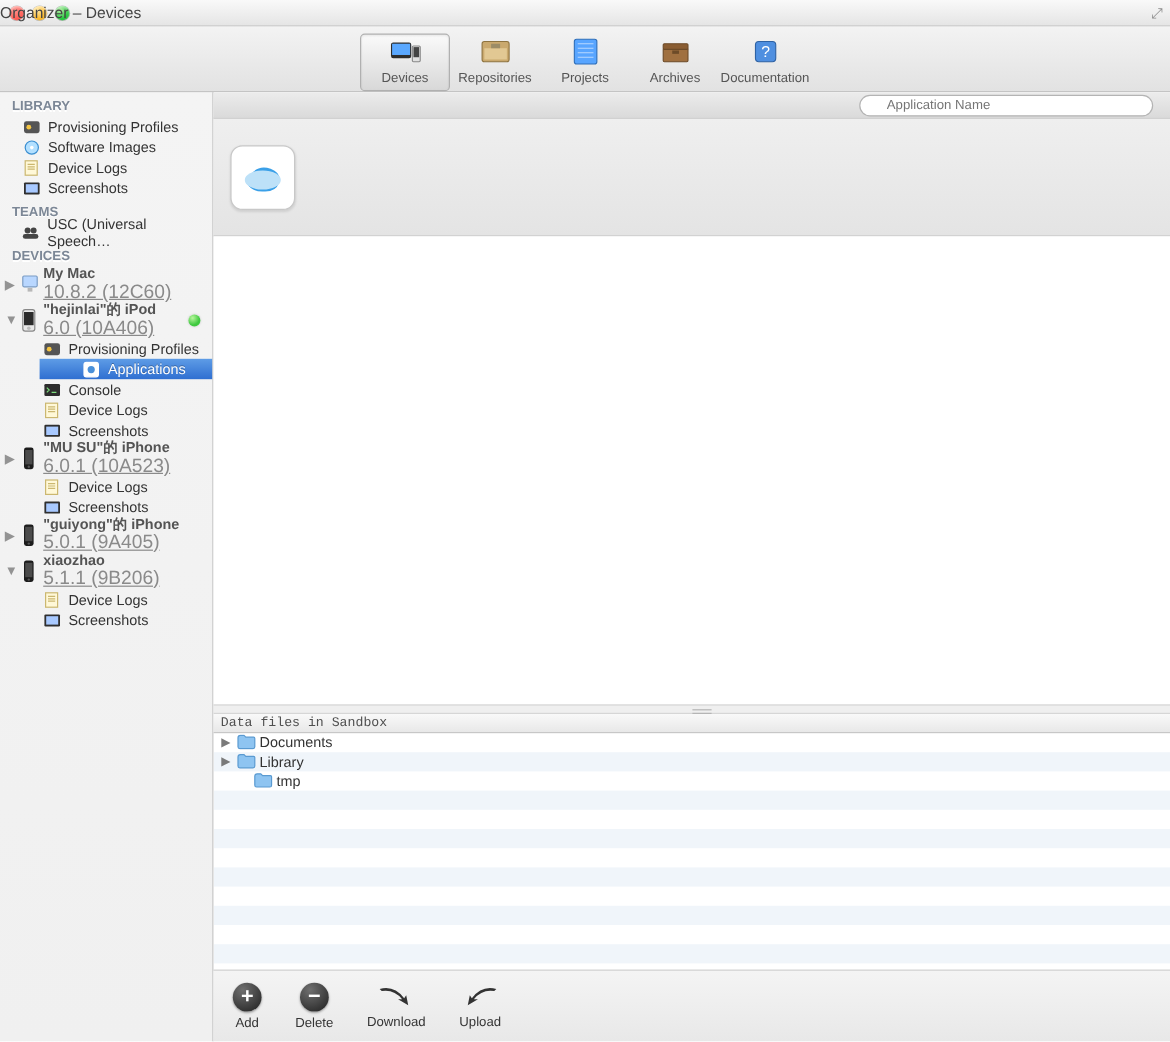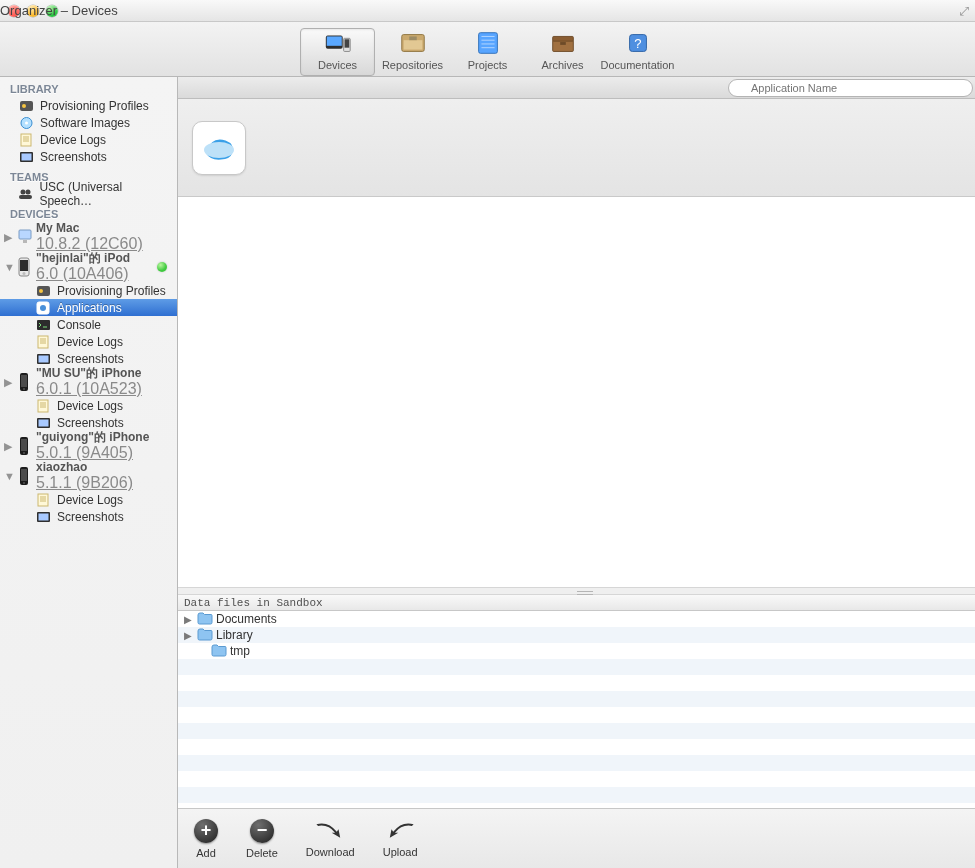--- a/index.html
+++ b/index.html
@@ -25,31 +25,31 @@
 
 .container{ display:flex; height:791px; }
 .sidebar{ width:178px; background:linear-gradient(#f4f4f4,#f0f0f0); border-right:1px solid #b8b8b8; overflow:hidden;}
 .main{ flex:1; display:flex; flex-direction:column; background:#fff;}
 
 
 .sb-head{ font-size:11px; font-weight:bold; color:#7c8796; text-shadow:0 1px #fff; padding:6px 10px 2px;}
 .sb-item{ display:flex; align-items:center; gap:6px; padding:1px 4px 1px 18px; height:17px; font-size:12px; color:#333;}
 .sb-item .icon{ width:16px;height:15px;display:flex;align-items:center;justify-content:center;}
 .sb-sub{ display:flex; align-items:center; gap:6px; padding:1px 4px 1px 36px; height:17px; font-size:12px; color:#333;}
-.sb-sub.selected{ background:linear-gradient(#5e9ce6,#2f6fd1); color:#fff; text-shadow:0 -1px rgba(0,0,0,.3);}
+.sb-sub.selected{ background:linear-gradient(#5e9ce6,#2f6fd1); color:#fff; text-shadow:0 -1px rgba(0,0,0,.3);margin-left:33px;}
 .sb-dev{ height:30px; display:flex; align-items:center; padding:0 4px 0 4px; gap:4px; position:relative;}
 .sb-dev .disc{ width:10px; color:#939393;}
 .sb-dev .devicon{ width:14px;height:20px; display:inline-block;}
 .sb-dev .txt{ display:flex; flex-direction:column; line-height:1.1;}
 .sb-dev .name{ font-size:12px; font-weight:bold; color:#545454;}
 .sb-dev .ver{ font-size:16px; color:#8a8a8a;text-decoration:underline;}
 .sb-dev .status{ width:10px;height:10px;border-radius:50%; background:radial-gradient(circle at 35% 30%,#b8f79d,#3fc93f 60%); position:absolute; right:10px; top:10px; box-shadow:0 0 2px rgba(0,0,0,.2);}
 
 
-.searchrow{ height:22px; background:linear-gradient(#ececec,#dadada); border-bottom:1px solid #bdbdbd; display:flex; justify-content:flex-end; align-items:center; padding-right:2px;}
+.searchrow{ height:22px; background:linear-gradient(#ececec,#dadada); border-bottom:1px solid #bdbdbd; display:flex; justify-content:flex-end; align-items:center; padding-right:14px;}
 .search{ width:245px; height:18px; border:1px solid #b4b4b4; border-radius:10px; background:#fff; padding:0 8px 0 22px; font-size:11px; color:#7d7d7d; position:relative;}
 .searchwrap{ position:relative;}
 .searchwrap .glass{ position:absolute; left:6px; top:2px; font-size:12px; color:#7d7d7d;}
 .searchwrap .caret{ position:absolute; left:16px; top:4px; font-size:8px; color:#7d7d7d;}
 
 
 .apphead{ height:98px; background:linear-gradient(#efefef,#e4e4e4); border-bottom:1px solid #c9c9c9; display:flex; align-items:center; gap:16px; padding-left:14px;}
 .appicon{ width:54px; height:54px; border:1px solid #c8c8c8; border-radius:10px; background:#fff; display:flex; align-items:center;justify-content:center; box-shadow:0 1px 2px rgba(0,0,0,.1);}
 .appinfo .appname{ font-size:17px; color:#474747;}
 .appinfo .appbundle{ font-size:11px; color:#9a9a9a; margin-top:3px;}

